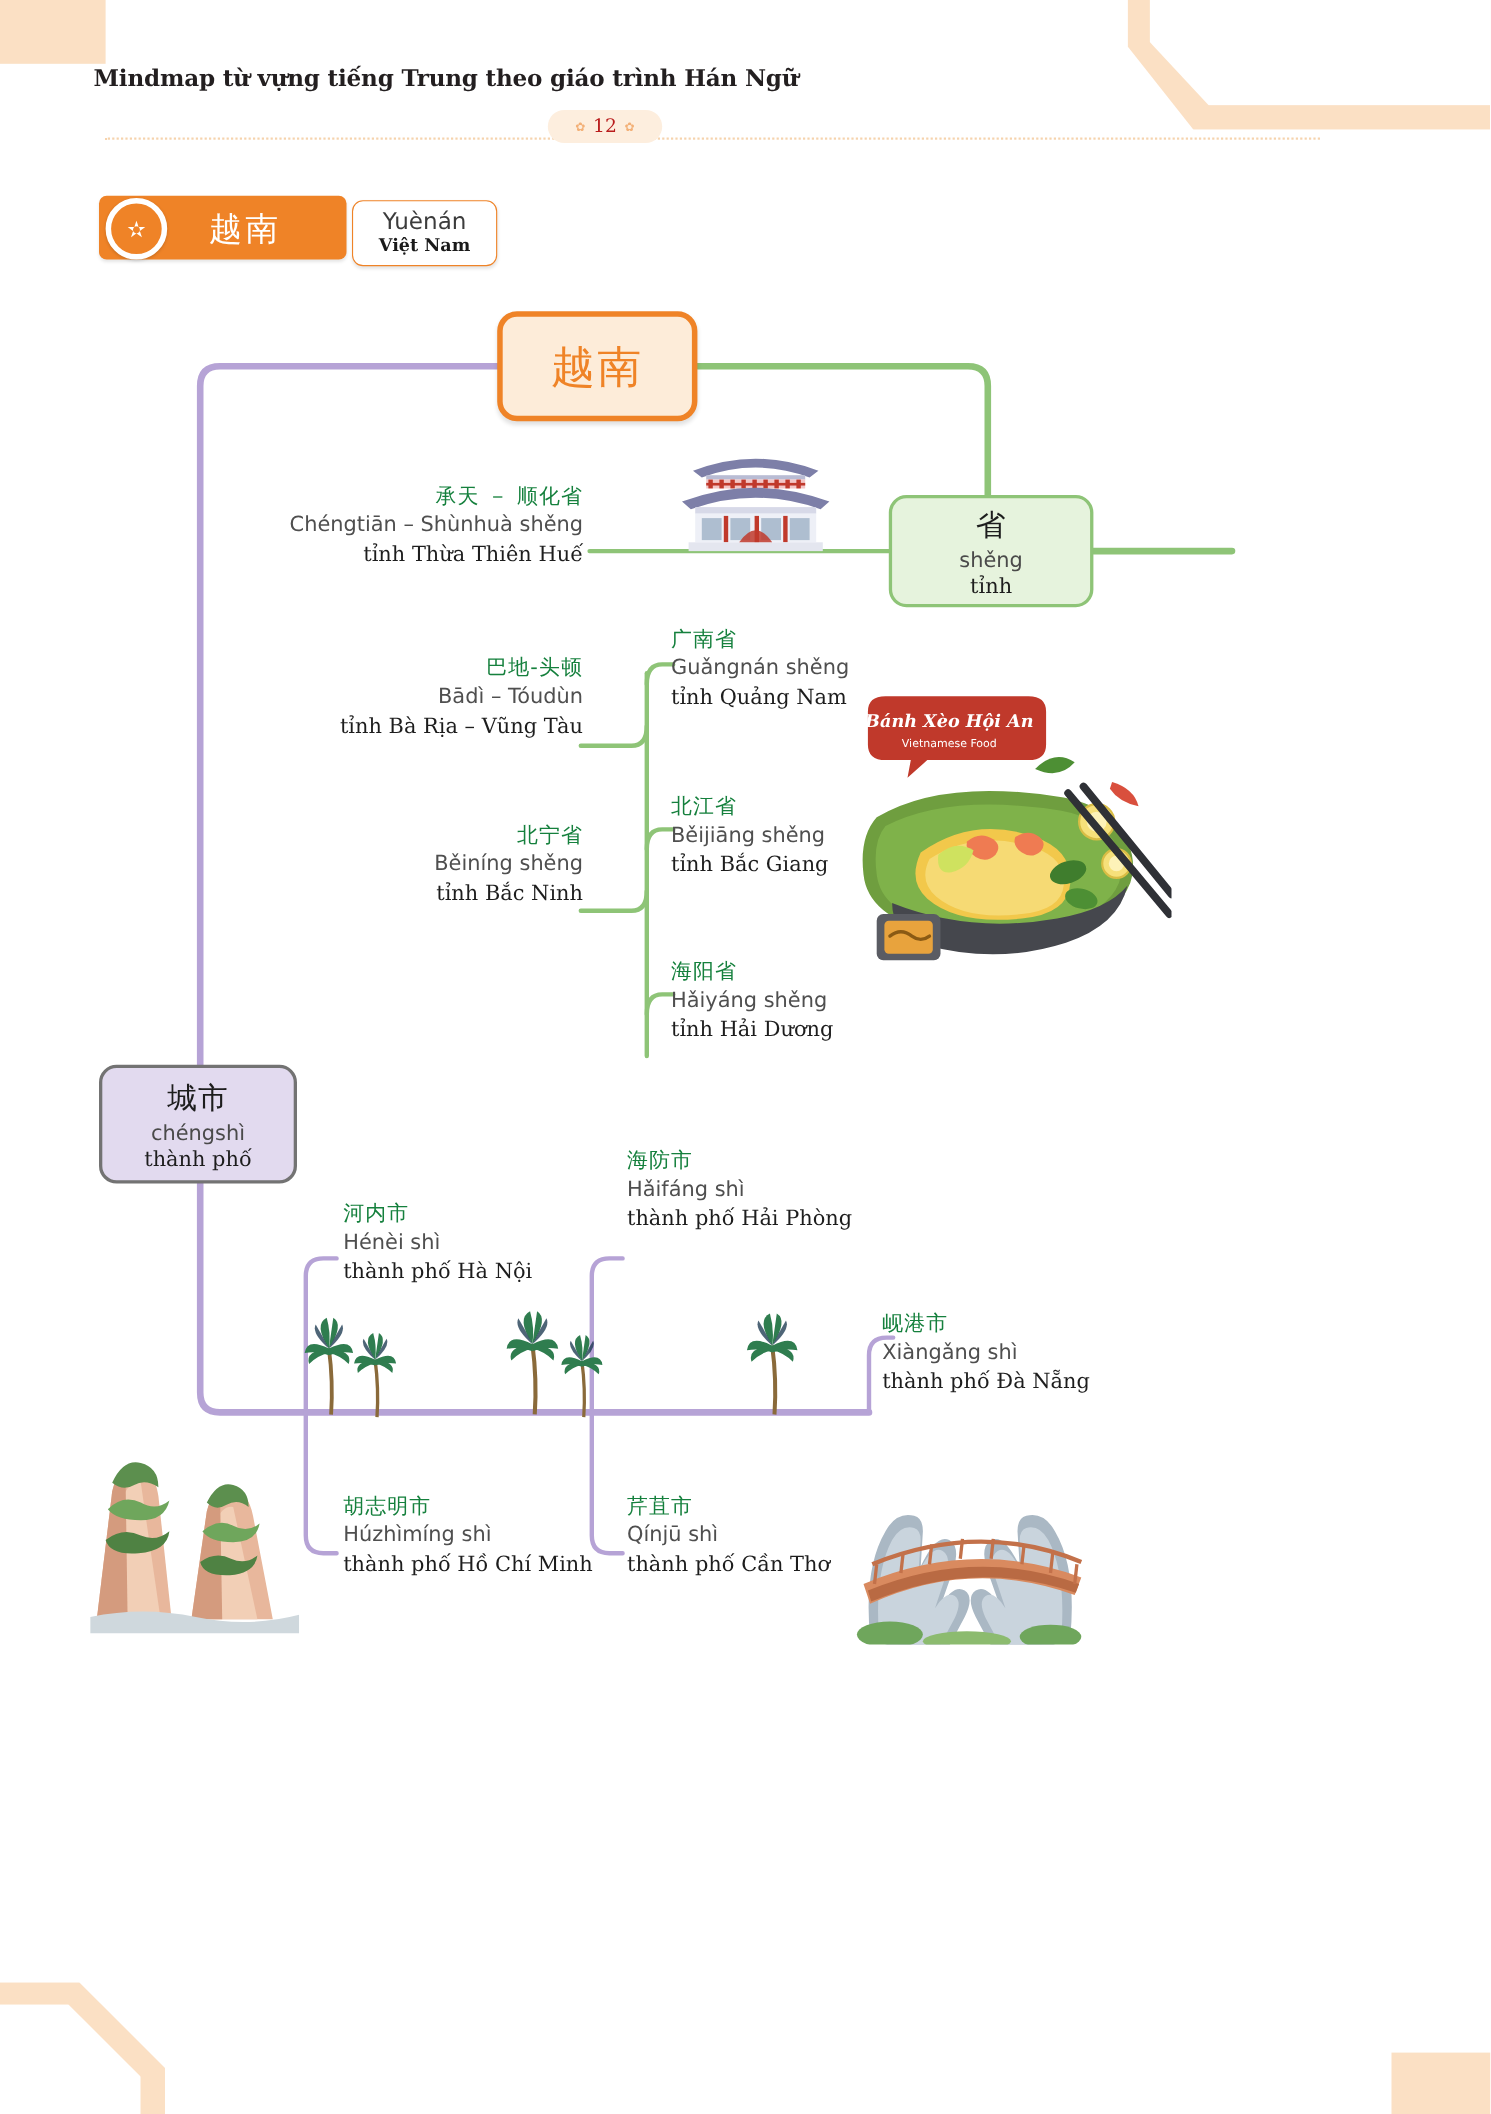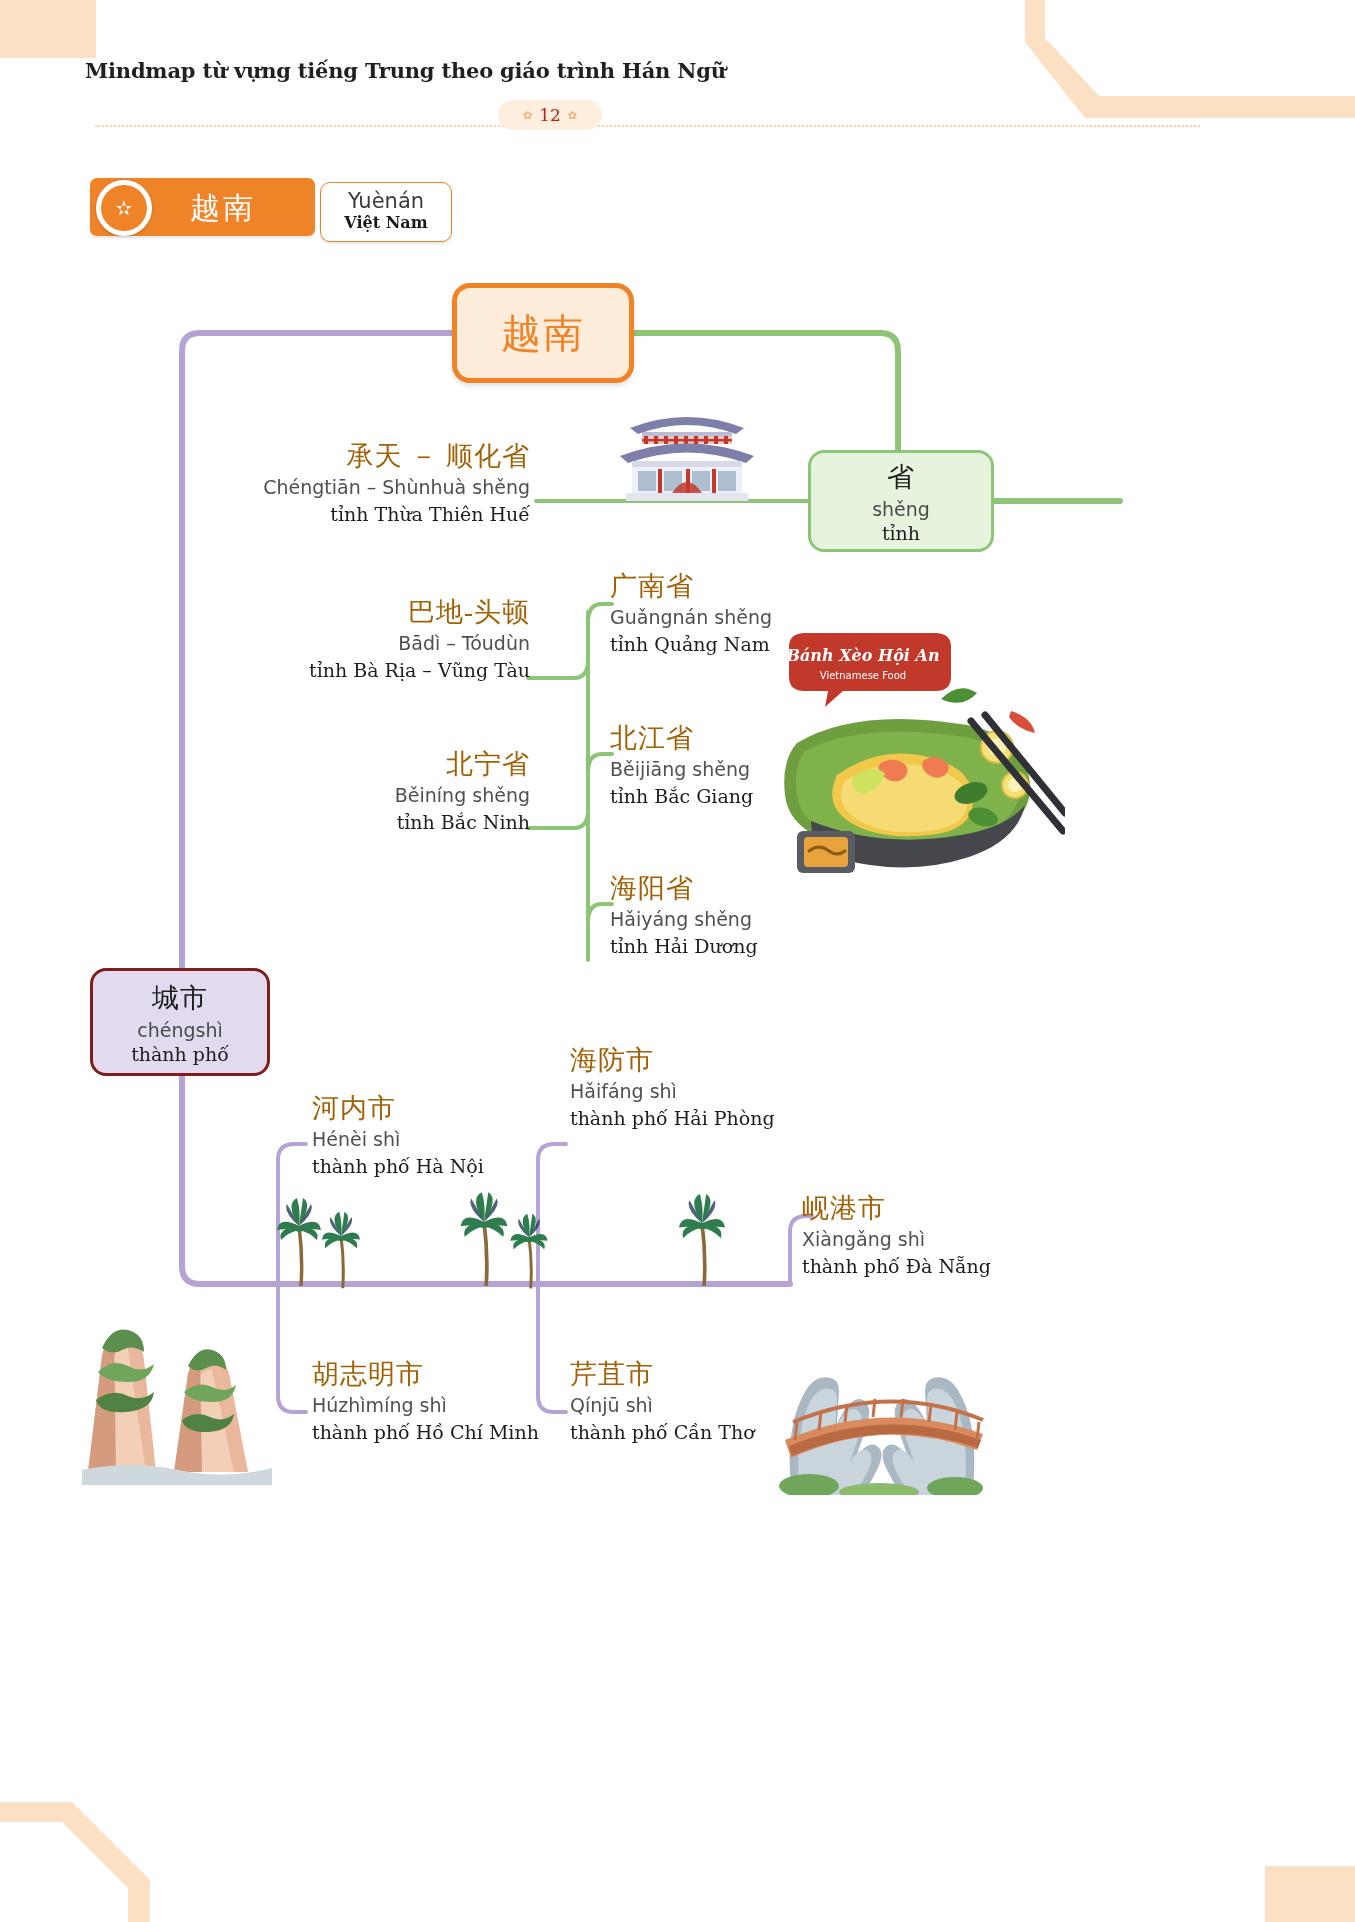--- a/index.html
+++ b/index.html
@@ -147,35 +147,35 @@
   }
   .node-green {
     left: 808px; top: 450px; width: 186px; height: 102px;
     background: #e6f3dd;
     border: 3px solid #8ec477;
     border-radius: 16px;
   }
   .node-purple {
     left: 90px; top: 968px; width: 180px; height: 108px;
     background: #e2daef;
-    border: 3px solid #7f1d1d;
+    border: 3px solid #737373;
     border-radius: 16px;
   }
   .node .hz2 { font-size: 27px; color: #1d1d1d; letter-spacing: 1px; }
   .node .py2 { font-size: 19px; color: #4a4a4a; margin-top: 3px; text-align: center; }
   .node .vn2 {
     font-family: "DejaVu Serif", serif;
     font-size: 19px; color: #1d1d1d; margin-top: 2px;
   }
 
   
   .leaf { position: absolute; }
   .leaf .hz3 {
-    font-size: 27px; color: #a16207; letter-spacing: 1px;
-    line-height: 1.25; white-space: nowrap; font-family: Liberation Serif, serif;
+    font-size: 19px; color: #15803d; letter-spacing: 1px;
+    line-height: 1.25; white-space: nowrap;
   }
   .leaf .py3 {
     font-size: 19px; color: #4f4f4f; line-height: 1.45; white-space: nowrap;
   }
   .leaf .vn3 {
     font-family: "DejaVu Serif", serif;
     font-size: 19px; color: #1d1d1d; line-height: 1.45; white-space: nowrap;
   }
   .ta-r { text-align: right; }
   .ta-l { text-align: left; }

